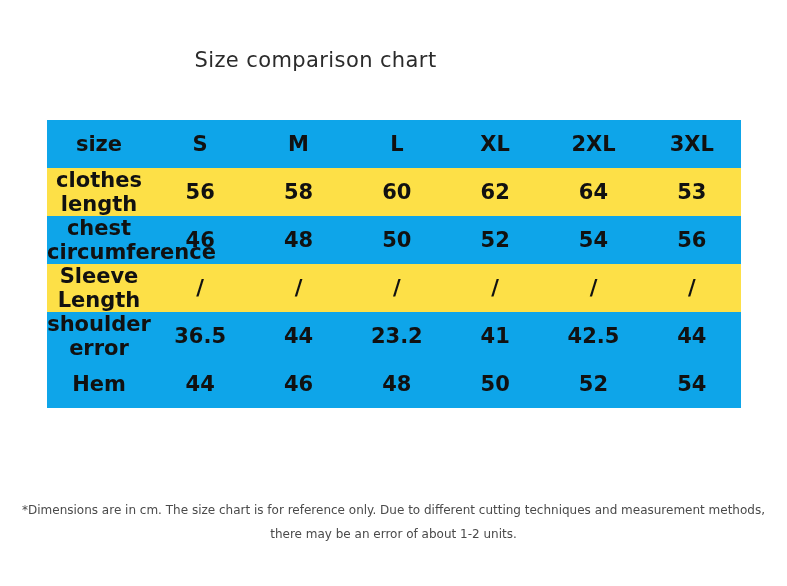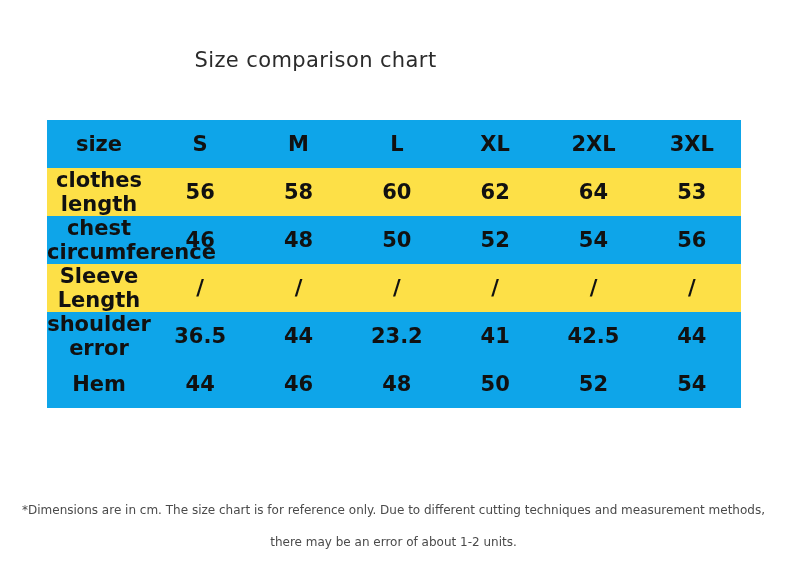--- a/index.html
+++ b/index.html
@@ -92,21 +92,20 @@
     left: 0;
     width: 787px;
     text-align: center;
     font-size: 12px;
     color: #4a4a4a;
     line-height: 24px;
     font-family: "DejaVu Sans", sans-serif;
   }
   .note .line2 {
     display: block;
-    margin-top: 8px;
   }
 </style>
 </head>
 <body>
 
 <div class="page">
 
   <div class="chart-title">Size comparison chart</div>
 
   <div class="table-wrap">

